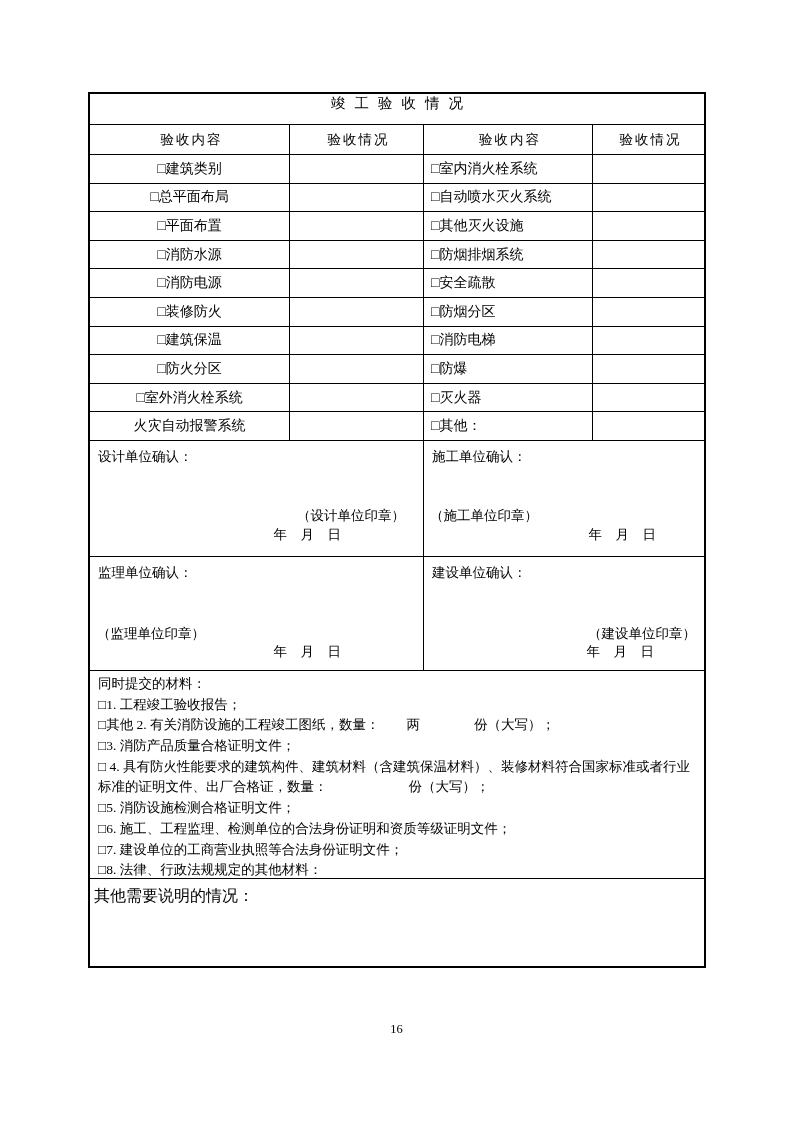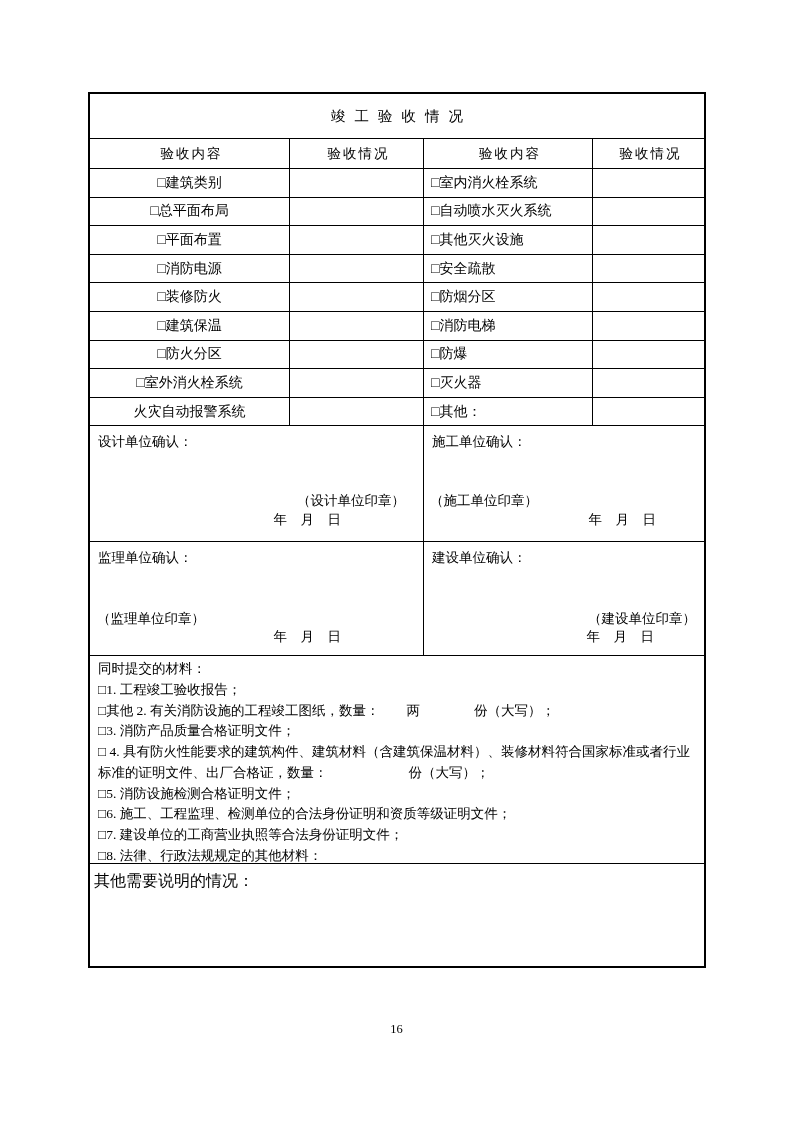--- a/index.html
+++ b/index.html
@@ -10,21 +10,21 @@
   }
   .doc-table {
     position:absolute; left:88px; top:92px; width:618px; height:876px;
     border:2px solid #000; box-sizing:border-box;
     display:flex; flex-direction:column; background:#fff;
   }
   .t-row {
     display:flex; flex-direction:row; flex-shrink:0;
     border-bottom:1px solid #000; box-sizing:border-box; overflow:hidden;
   }
-  .title-row { height:45px; align-items:center; justify-content:center; }
+  .title-row { height:31px; justify-content:center; }
   .title-text { font-size:14.5px; letter-spacing:9px; text-indent:9px; }
   .header-row { height:30px; }
   .item-row { height:28.6px; }
   .cell {
     box-sizing:border-box; display:flex; align-items:center;
     font-size:14px; overflow:hidden;
   }
   .c1 { width:200px; border-right:1px solid #000; justify-content:center; }
   .c2 { width:134px; border-right:1px solid #000; }
   .c3 { width:169px; border-right:1px solid #000; justify-content:flex-start; padding-left:7px; }
@@ -87,20 +87,26 @@
     <div class="t-row item-row">
       <div class="cell c1">□总平面布局</div>
       <div class="cell c2"></div>
       <div class="cell c3">□自动喷水灭火系统</div>
       <div class="cell c4"></div>
     </div>
     <div class="t-row item-row">
       <div class="cell c1">□平面布置</div>
       <div class="cell c2"></div>
       <div class="cell c3">□其他灭火设施</div>
+      <div class="cell c4"></div>
+    </div>
+    <div class="t-row item-row">
+      <div class="cell c1">□消防水源</div>
+      <div class="cell c2"></div>
+      <div class="cell c3">□防烟排烟系统</div>
       <div class="cell c4"></div>
     </div>
     <div class="t-row item-row">
       <div class="cell c1">□消防电源</div>
       <div class="cell c2"></div>
       <div class="cell c3">□安全疏散</div>
       <div class="cell c4"></div>
     </div>
     <div class="t-row item-row">
       <div class="cell c1">□装修防火</div>

